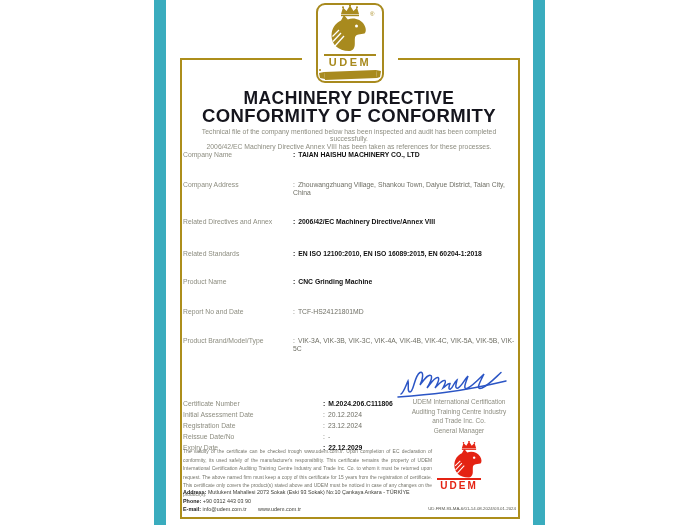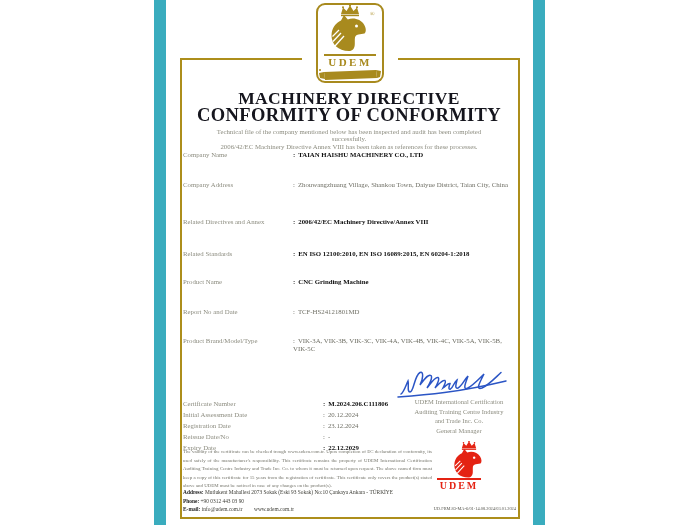--- a/index.html
+++ b/index.html
@@ -1,17 +1,17 @@
 <!DOCTYPE html>
 <html><head>
 <meta charset="utf-8">
 <style>
   html,body{margin:0;padding:0;background:#fff;}
   .canvas{position:relative;width:700px;height:525px;background:#ffffff;overflow:hidden;
-          font-family:Liberation Serif, serif;color:#111;}
+          font-family:Liberation Sans, sans-serif;color:#111;}
   .abs{position:absolute;}
   .teal{position:absolute;top:0;height:525px;width:12px;background:#3aacbe;}
   .frame{position:absolute;left:180px;top:58px;width:336px;height:457px;border:2px solid #ad8e1b;}
   .frame-gap{position:absolute;left:302px;top:55px;width:96px;height:8px;background:#fff;}
   .logo-box{position:absolute;left:316px;top:3px;width:64px;height:76px;background:#fff;
             border:2px solid #a88a1e;border-radius:9px;}
   .logo-line{position:absolute;left:6px;top:49px;right:6px;height:1.5px;background:#a88a1e;}
   .logo-brand{position:absolute;left:0;top:51px;width:100%;text-align:center;font-weight:bold;
               font-size:11px;letter-spacing:2.5px;color:#a88a1e;}
   .title{position:absolute;left:180px;width:338px;text-align:center;font-weight:bold;color:#15151d;}

